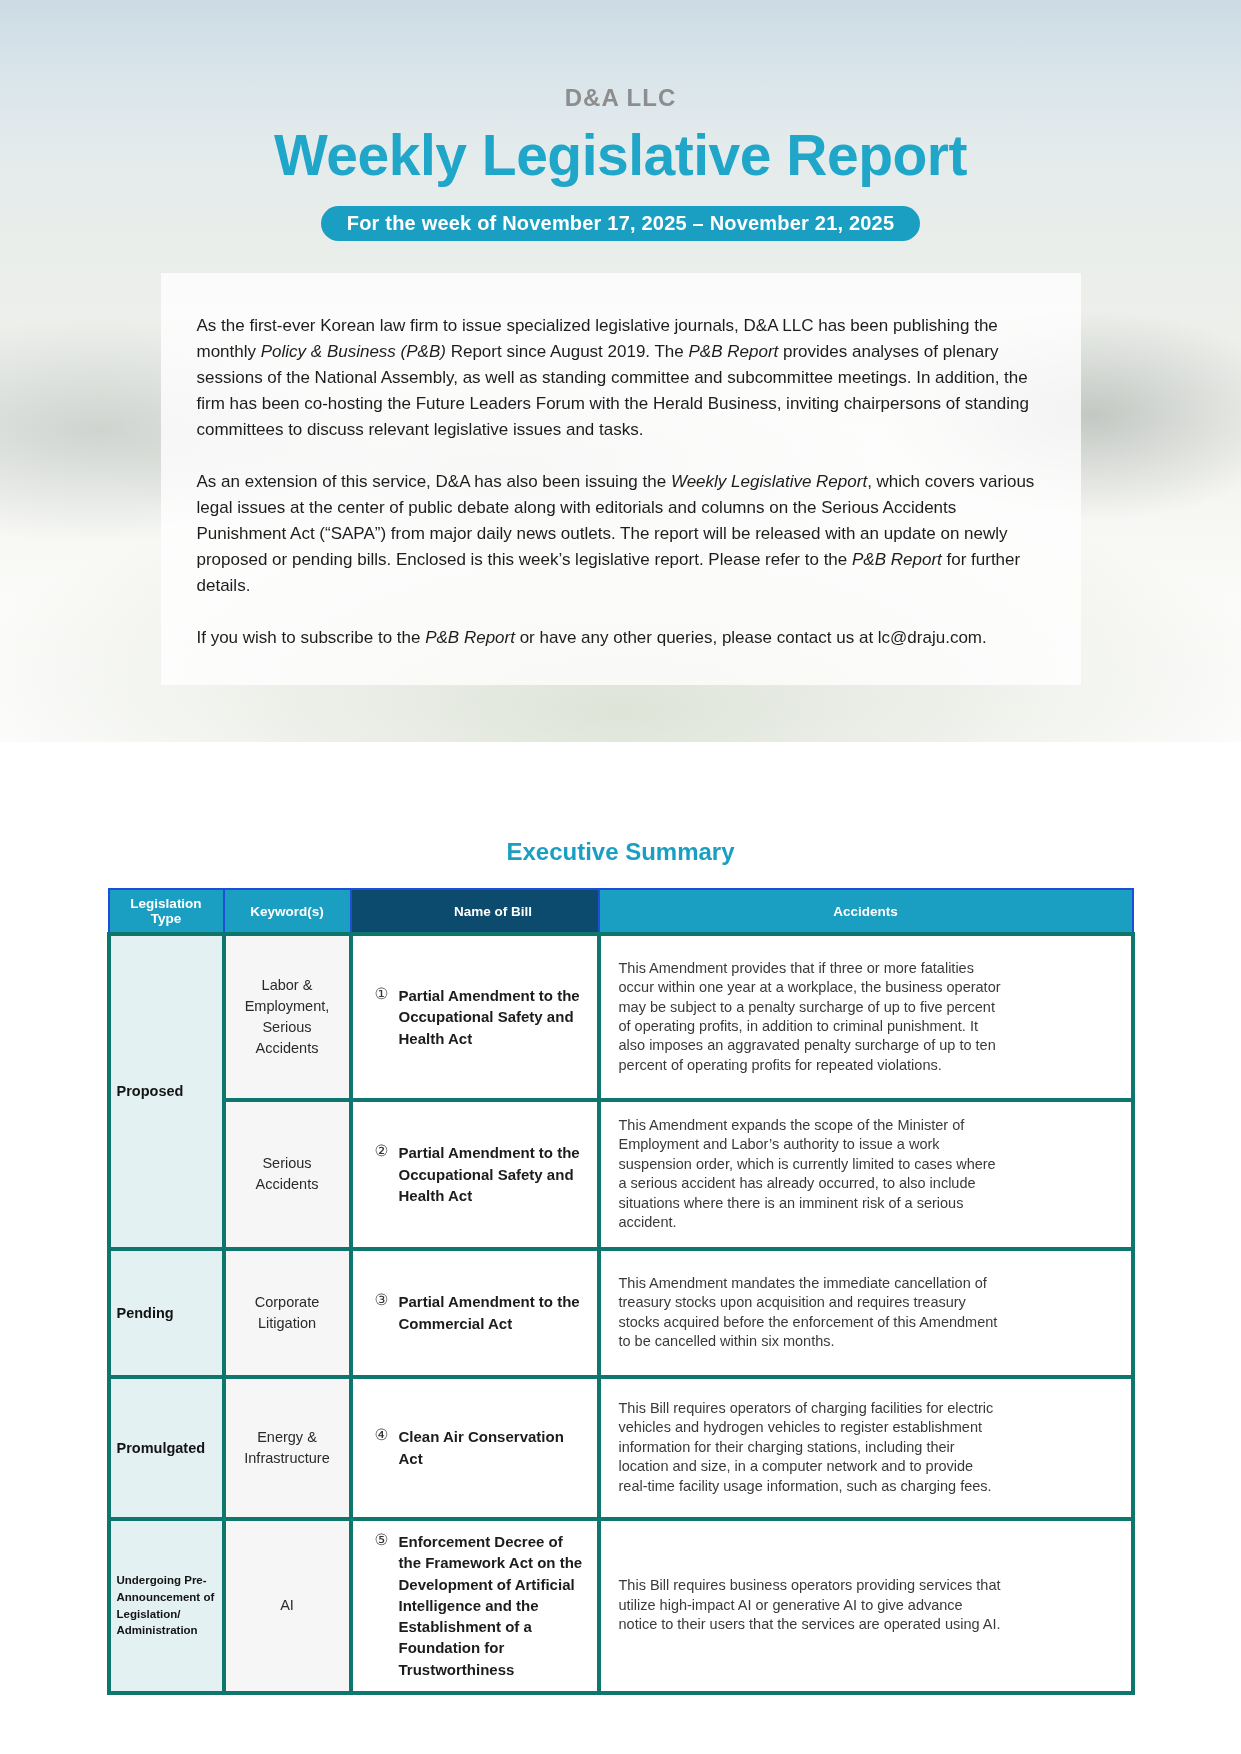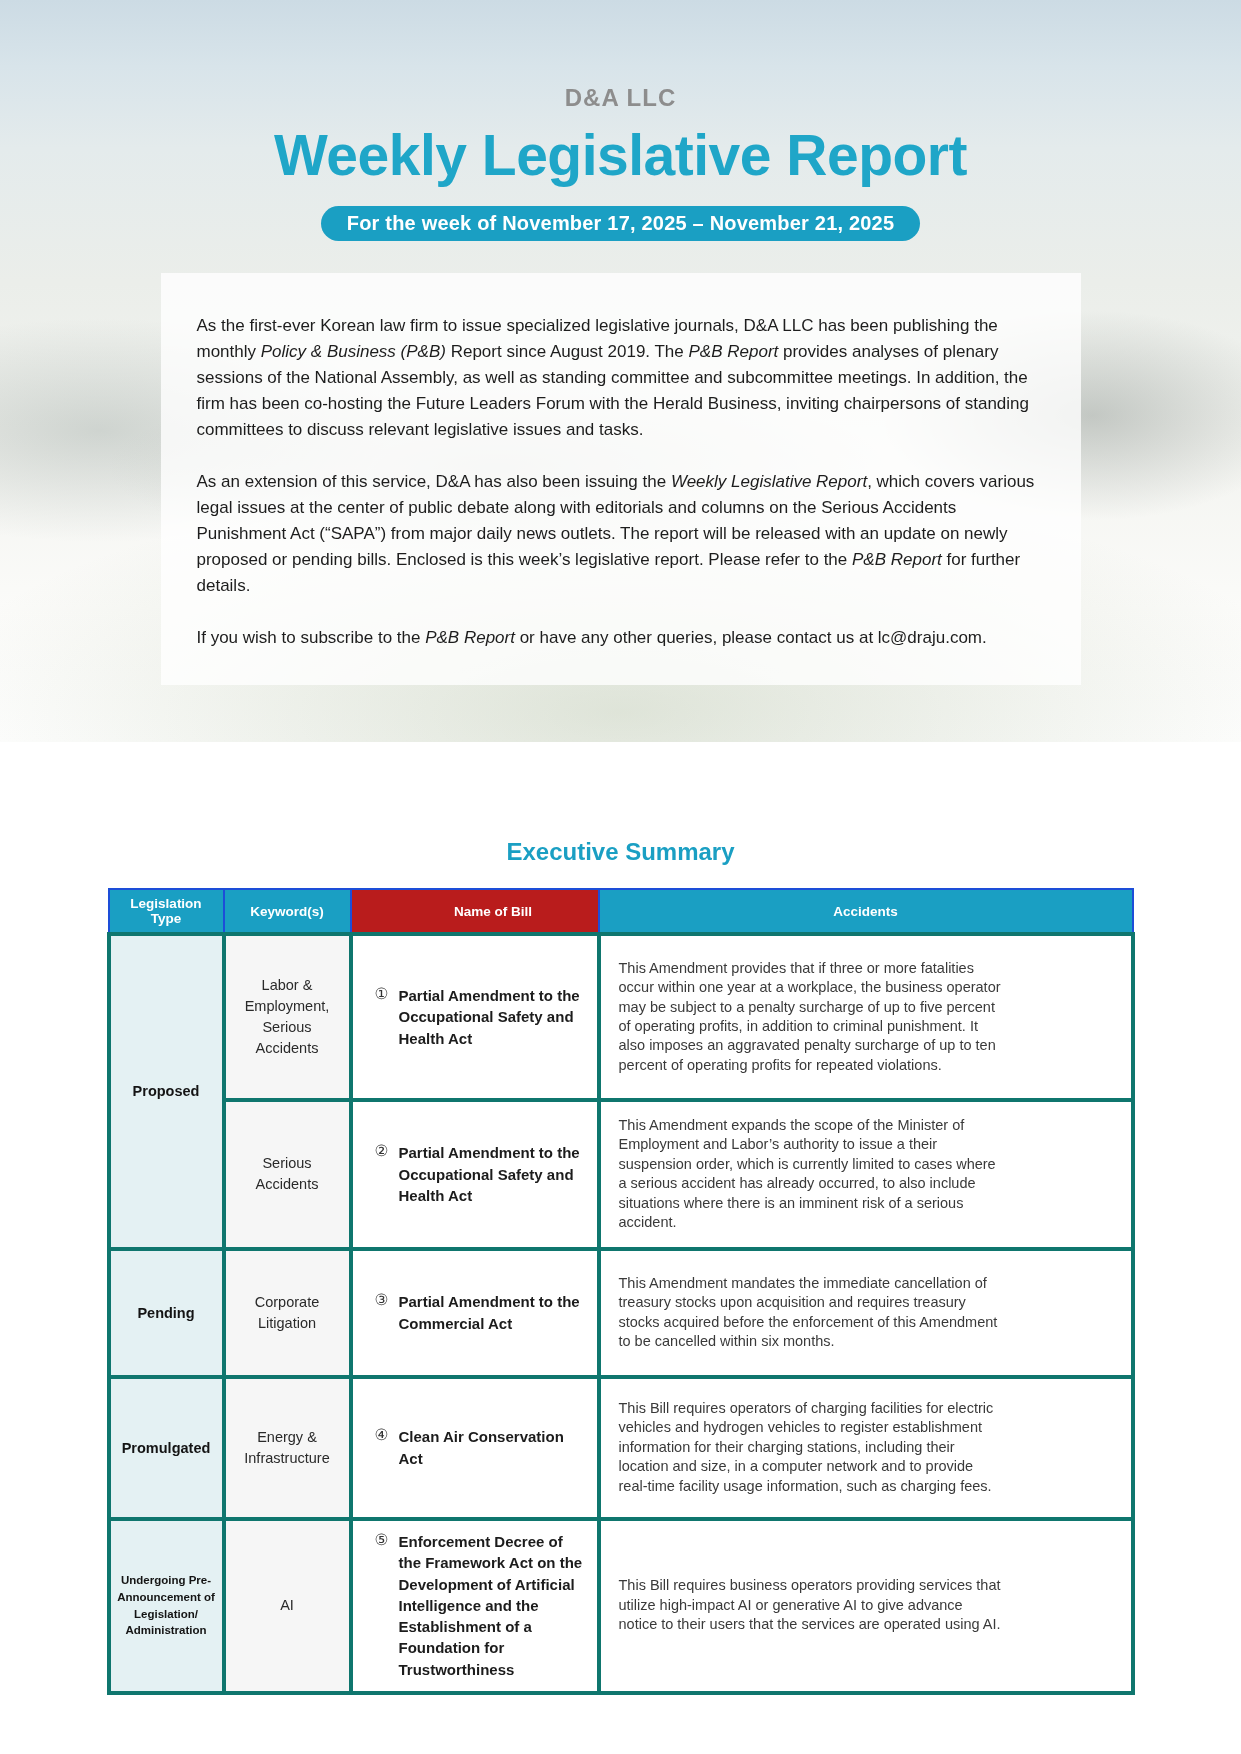--- a/index.html
+++ b/index.html
@@ -77,21 +77,21 @@
     border:2px solid #1d4ed8;
     text-align:center; vertical-align:middle;
   }
   table.summary td {
     border:4px solid #0f766e;
     vertical-align:middle;
     font-size:14.5px;
   }
   td.col-type {
     border:2px solid #ffffff;
-    text-align:center; font-weight:700; color:#141414;
+    font-weight:700; color:#141414;
     font-size:15px; padding:6px;
   }
   td.col-type.small { font-size:11.5px; line-height:1.45; }
   td.col-kw {
     border:2px solid #ffffff;
     text-align:center; color:#2a2a2a;
     padding:6px 10px; line-height:1.45;
   }
   td.col-bill { background:#fff; padding:10px 14px 10px 22px; color:#1c1c1c; }
   .bill-line { display:flex; align-items:flex-start; }
@@ -129,21 +129,21 @@
   <colgroup>
     <col class="c-type">
       <col class="c-kw">
       <col class="c-bill">
       <col class="c-hl">
   </colgroup>
   <thead>
     <tr>
       <th style="background: rgb(26, 159, 195);">Legislation Type</th>
       <th style="background: rgb(26, 159, 195);">Keyword(s)</th>
-      <th style="background: #b91c1c; padding-left: 41px;">Name of Bill</th>
+      <th style="background: #0c4a6e; padding-left: 41px;">Name of Bill</th>
       <th style="background: rgb(26, 159, 195);">Accidents</th>
     </tr>
   </thead>
   <tbody>
       <tr style="height: 166px;">
         <td class="col-type" rowspan="2" style="background: rgb(228, 241, 243);">Proposed</td>
         <td class="col-kw" style="background: rgb(246, 246, 246);">Labor &amp; Employment, Serious Accidents</td>
         <td class="col-bill">
           <div class="bill-line">
             <span class="bill-num">①</span>
@@ -153,21 +153,21 @@
         <td class="col-hl">This Amendment provides that if three or more fatalities occur within one year at a workplace, the business operator may be subject to a penalty surcharge of up to five percent of operating profits, in addition to criminal punishment. It also imposes an aggravated penalty surcharge of up to ten percent of operating profits for repeated violations.</td>
       </tr>
       <tr style="height: 140px;">
         <td class="col-kw" style="background: rgb(246, 246, 246);">Serious Accidents</td>
         <td class="col-bill">
           <div class="bill-line">
             <span class="bill-num">②</span>
             <span class="bill-name">Partial Amendment to the Occupational Safety and Health Act</span>
           </div>
         </td>
-        <td class="col-hl">This Amendment expands the scope of the Minister of Employment and Labor’s authority to issue a their suspension order, which is currently limited to cases where a serious accident has already occurred, to also include situations where there is an imminent risk of a serious accident.</td>
+        <td class="col-hl">This Amendment expands the scope of the Minister of Employment and Labor’s authority to issue a work suspension order, which is currently limited to cases where a serious accident has already occurred, to also include situations where there is an imminent risk of a serious accident.</td>
       </tr>
       <tr style="height: 128px;">
         <td class="col-type" rowspan="1" style="background: rgb(228, 241, 243);">Pending</td>
         <td class="col-kw" style="background: rgb(246, 246, 246);">Corporate Litigation</td>
         <td class="col-bill">
           <div class="bill-line">
             <span class="bill-num">③</span>
             <span class="bill-name">Partial Amendment to the Commercial Act</span>
           </div>
         </td>

